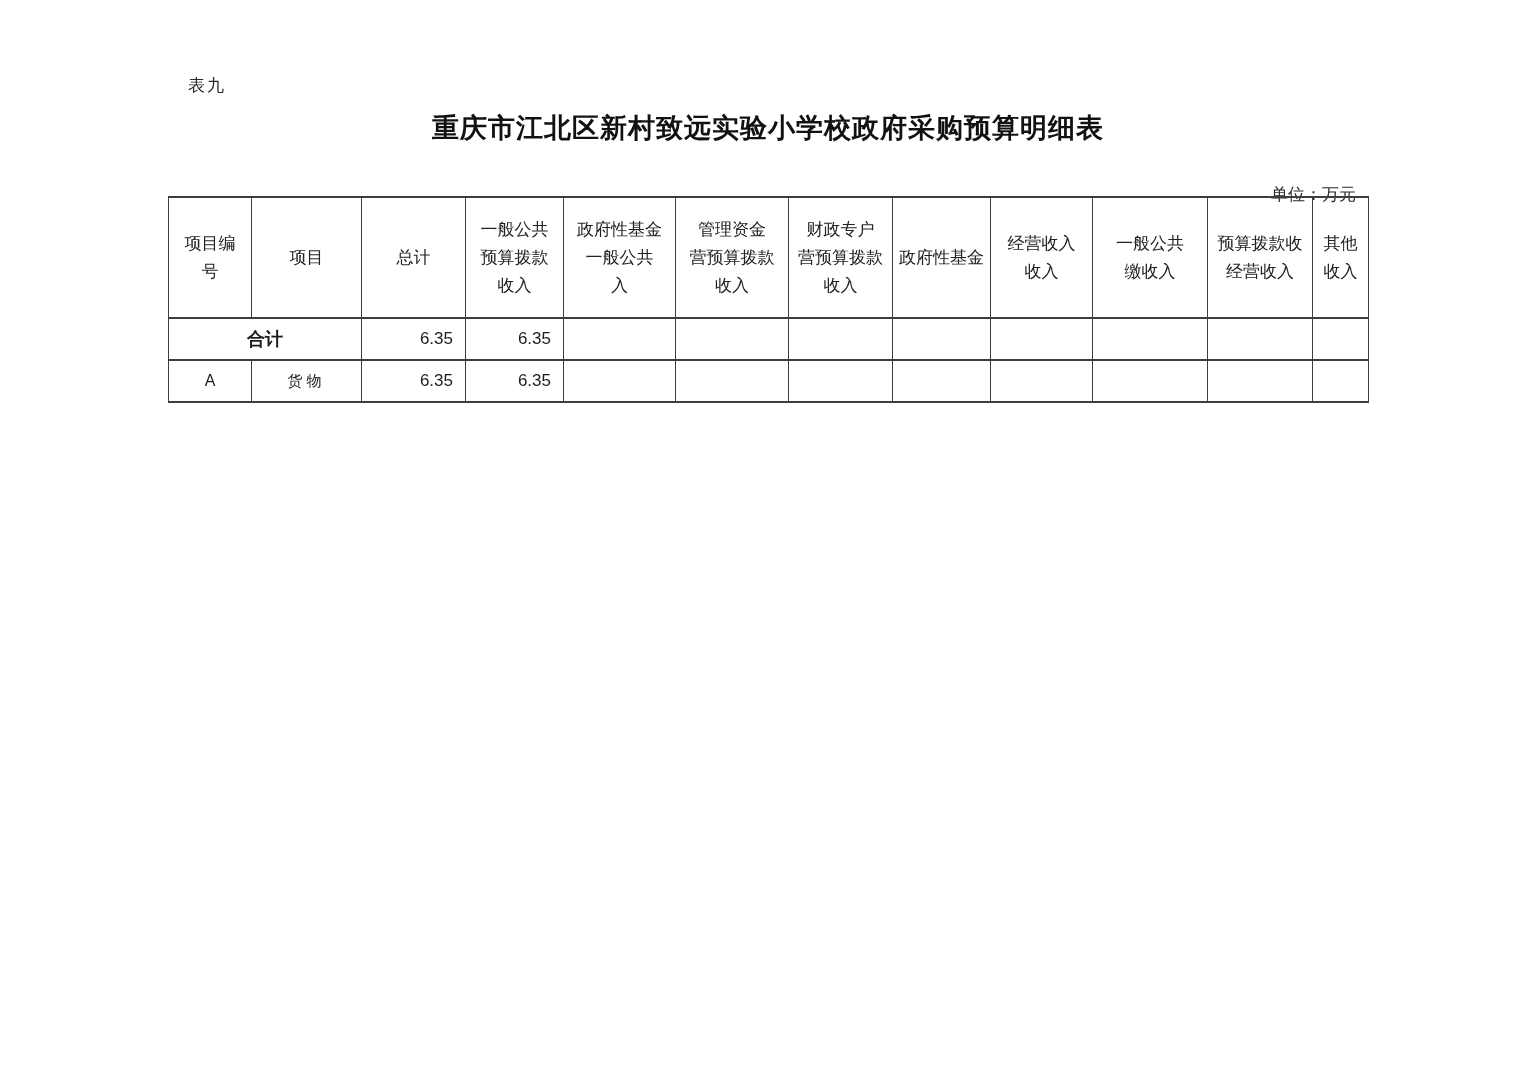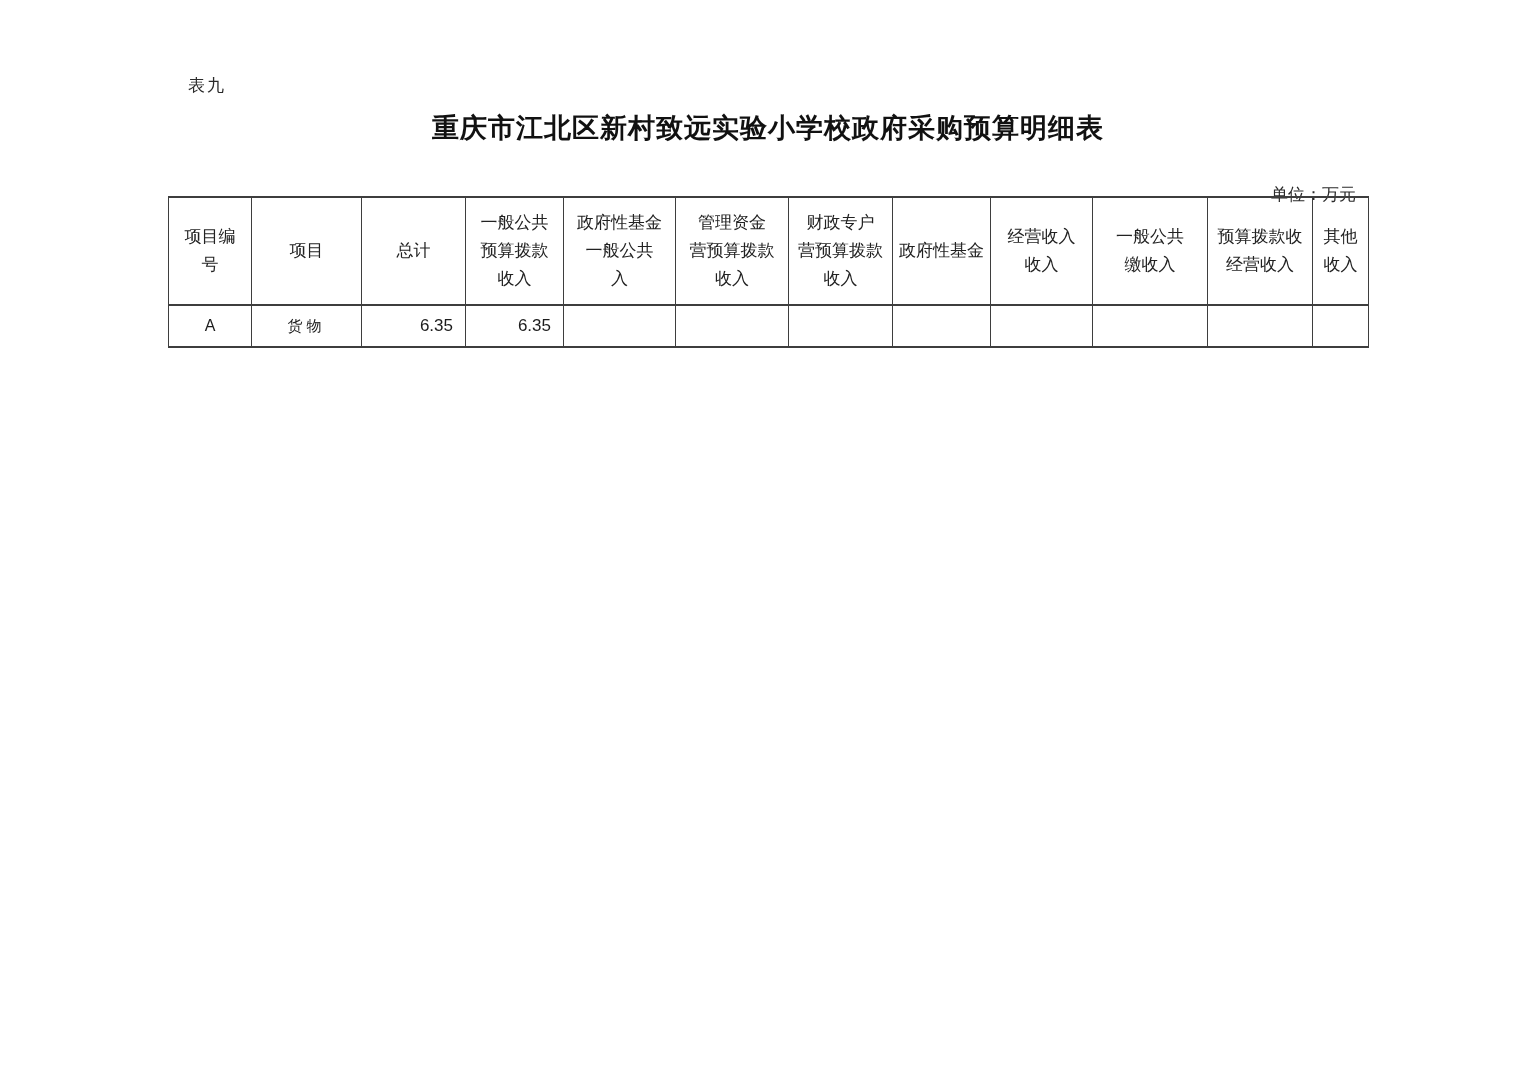--- a/index.html
+++ b/index.html
@@ -51,21 +51,21 @@
     table-layout: fixed;
   }
   .budget-table th, .budget-table td {
     border: 1px solid #3e3e3e;
     border-top-width: 2px;
     border-bottom-width: 2px;
     padding: 0 4px;
     vertical-align: middle;
     overflow: hidden;
   }
-  .budget-table thead tr { height: 108px; }
+  .budget-table thead tr { height: 121px; }
   .budget-table tbody tr { height: 42px; }
   .budget-table th {
     font-weight: normal;
     font-size: 17px;
     line-height: 28px;
     text-align: center;
     white-space: pre-line;
     color: #222222;
   }
   .budget-table td { font-size: 17px; color: #1c1c1c; }
@@ -141,20 +141,33 @@
         <th>一般公共
 缴收入</th>
         <th>预算拨款收
 经营收入</th>
         <th>其他
 收入</th>
       </tr>
     </thead>
     <tbody>
       <tr>
+        <td colspan="2" class="total-label">合计</td>
+        <td class="num-cell">6.35</td>
+        <td class="num-cell">6.35</td>
+        <td class="num-cell"></td>
+        <td class="num-cell"></td>
+        <td class="num-cell"></td>
+        <td class="num-cell"></td>
+        <td class="num-cell"></td>
+        <td class="num-cell"></td>
+        <td class="num-cell"></td>
+        <td class="num-cell"></td>
+      </tr>
+      <tr>
         <td class="code-cell">A</td>
         <td class="name-cell">货物</td>
         <td class="num-cell">6.35</td>
         <td class="num-cell">6.35</td>
         <td class="num-cell"></td>
         <td class="num-cell"></td>
         <td class="num-cell"></td>
         <td class="num-cell"></td>
         <td class="num-cell"></td>
         <td class="num-cell"></td>

